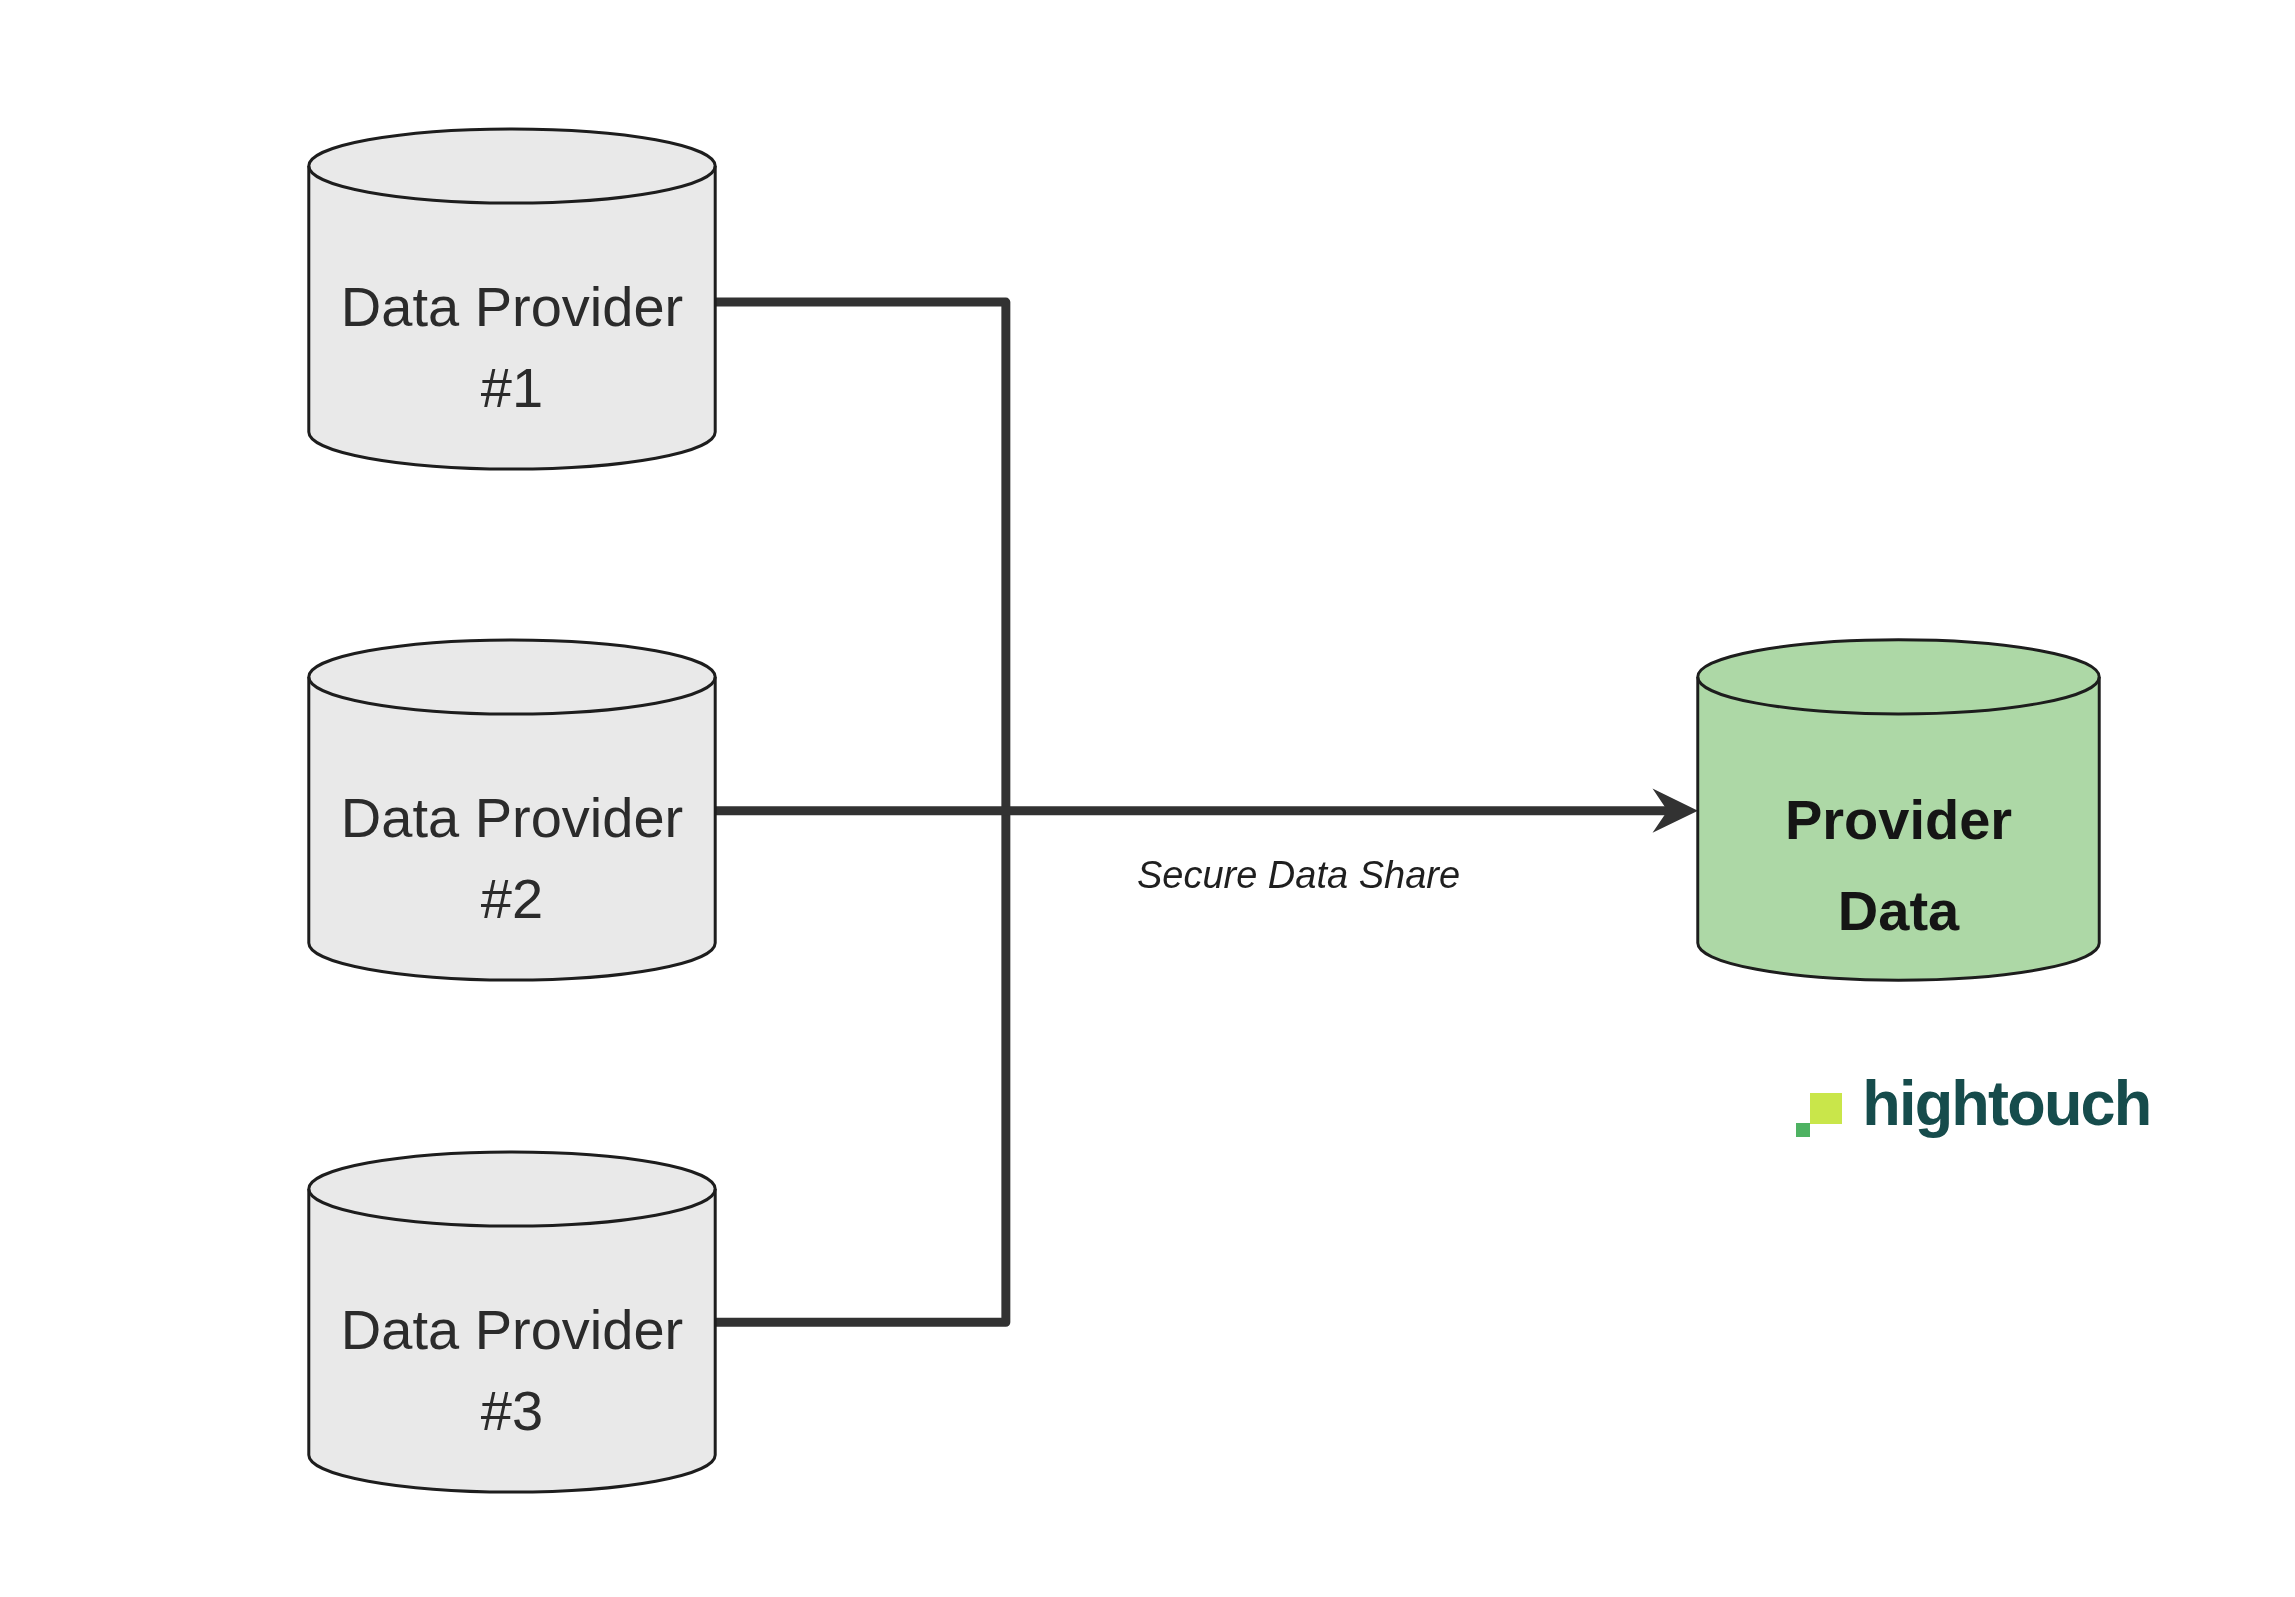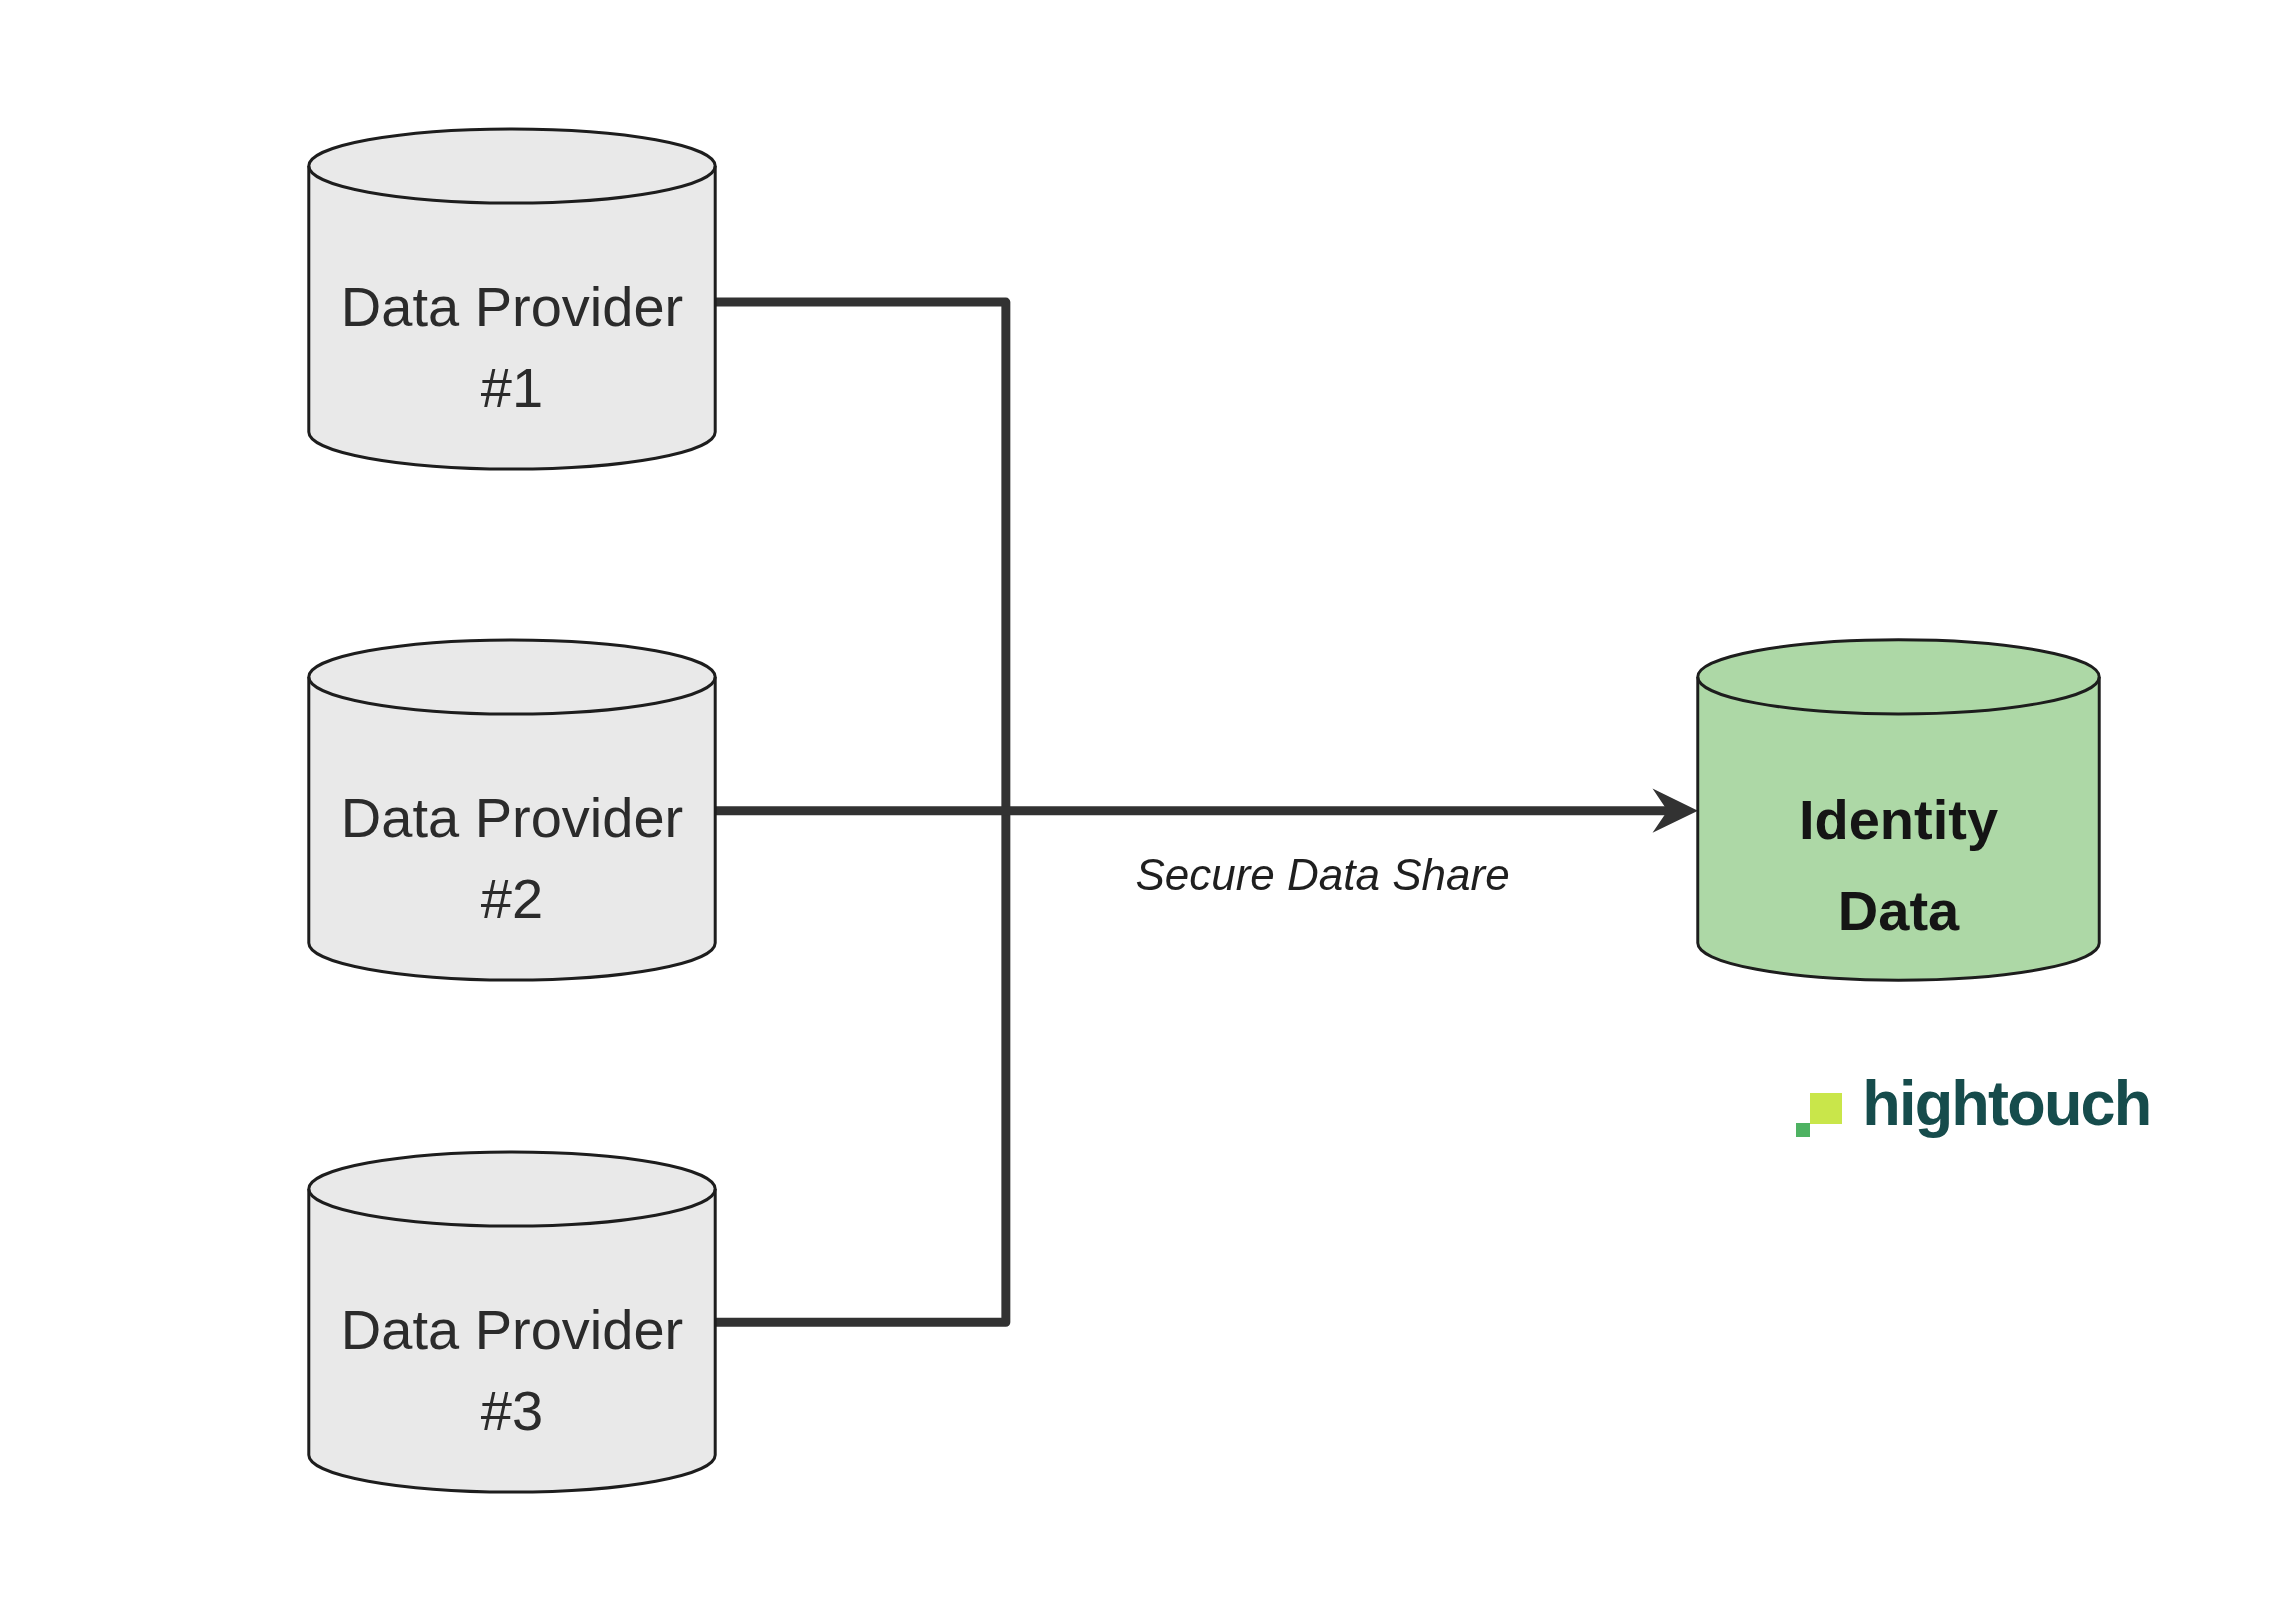--- a/index.html
+++ b/index.html
@@ -48,27 +48,27 @@
   .cyl-label .line { display: block; }
   .identity .cyl-label {
     top: 136px;
     font-weight: bold;
     line-height: 91px;
     color: var(--identity-text, #151515);
   }
   
   .edge-label {
     position: absolute;
-    left: 1128px;
+    left: 1104px;
     top: 842px;
     width: 389px;
     text-align: center;
     font-style: italic;
     font-weight: 500;
-    font-size: 44px;
+    font-size: 38px;
     line-height: 66px;
     color: var(--edge-label-text, #1f1f1f);
     white-space: nowrap;
   }
   
   .logo {
     position: absolute;
     left: 1796px;
     top: 1065px;
     display: flex;
@@ -147,21 +147,21 @@
       <span class="line">#3</span>
     </div>
   </div>
 
   <div class="cylinder identity" style="left:1696px; top:638px; width:405px;">
     <svg class="shape" viewBox="0 0 686 575" preserveAspectRatio="none" xmlns="http://www.w3.org/2000/svg">
       <path d="M3,65 A340,62 0 0 1 683,65 L683,510 A340,62 0 0 1 3,510 Z" style="fill:var(--identity-fill,#add8a6); stroke:var(--node-stroke,#1d1d1d);" stroke-width="5"></path>
       <path d="M3,65 A340,62 0 0 0 683,65" fill="none" style="stroke:var(--node-stroke,#1d1d1d);" stroke-width="5"></path>
     </svg>
     <div class="cyl-label">
-      <span class="line">Identity</span>
+      <span class="line">Provider</span>
       <span class="line">Data</span>
     </div>
   </div>
 
   <div class="edge-label">Secure Data Share</div>
 
   <div class="logo">
     <div class="logo-mark">
       <div class="sq-large"></div>
       <div class="sq-small"></div>

